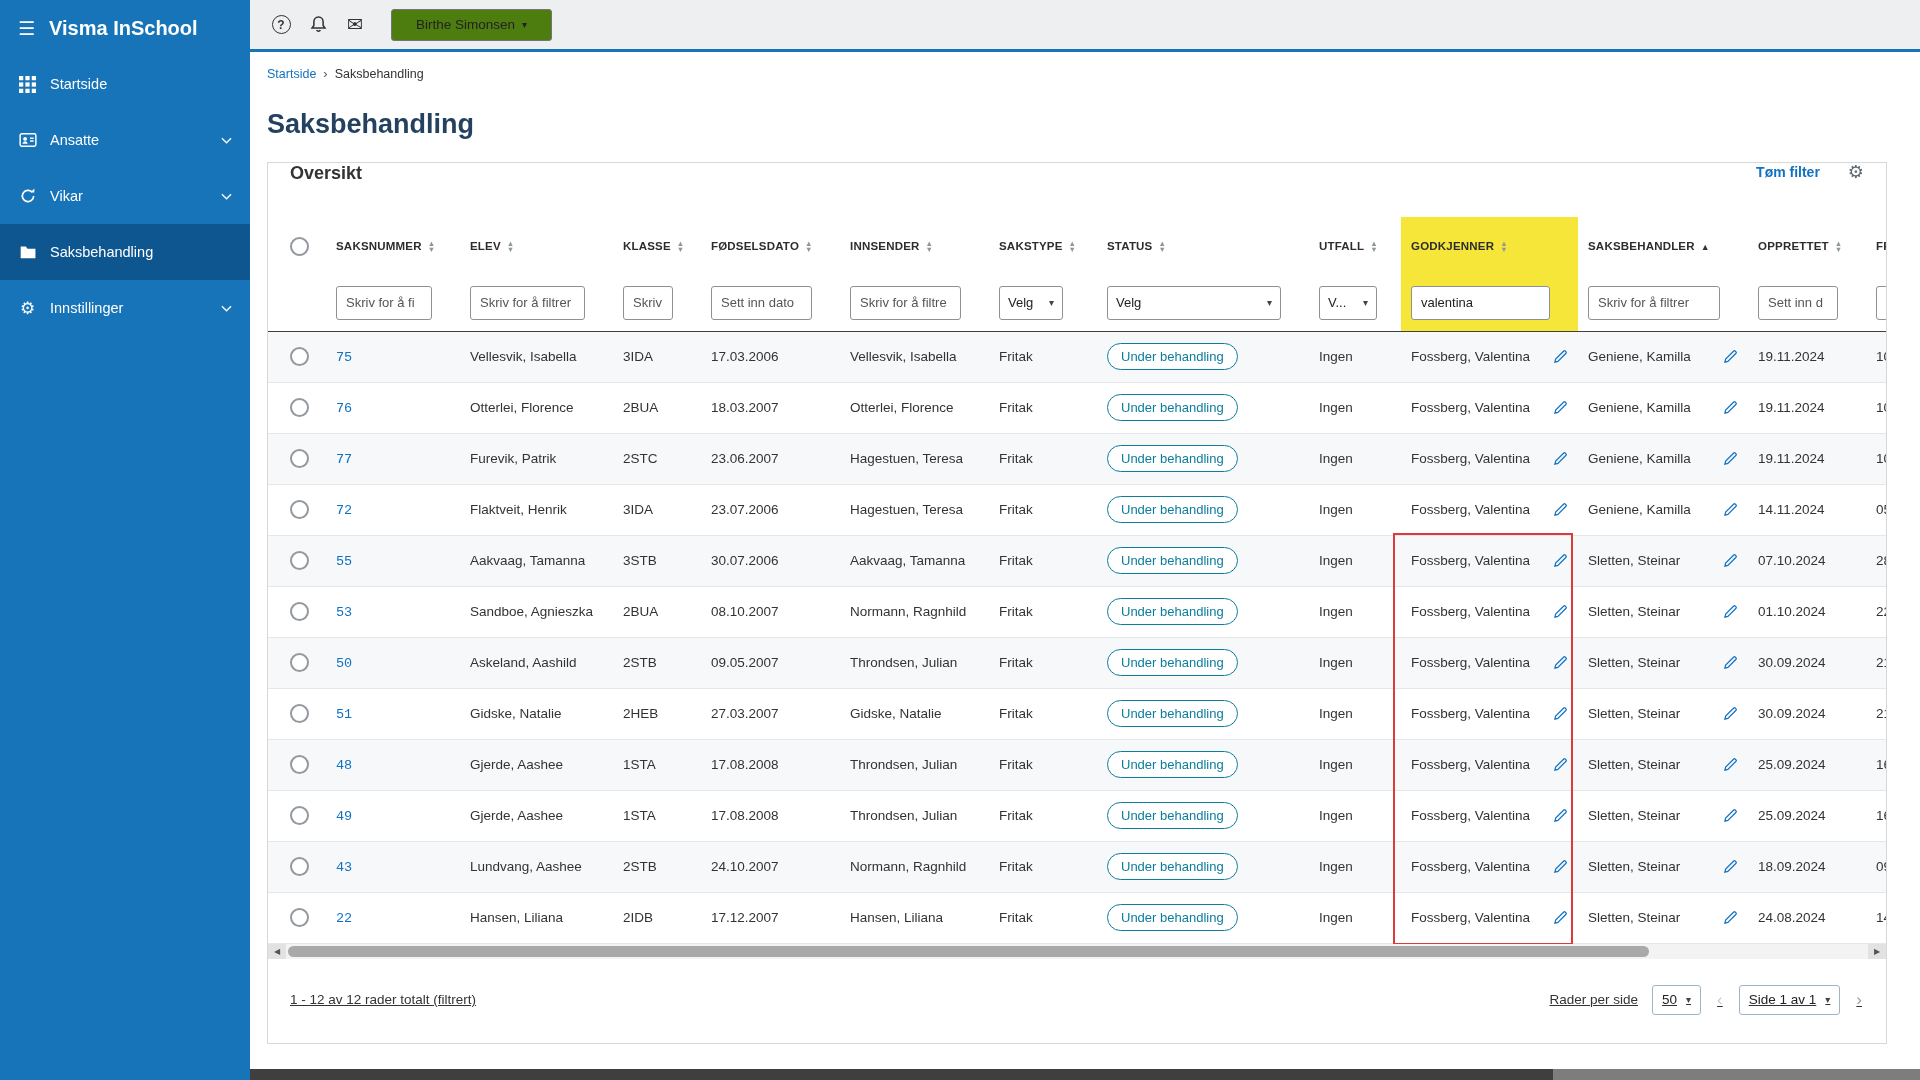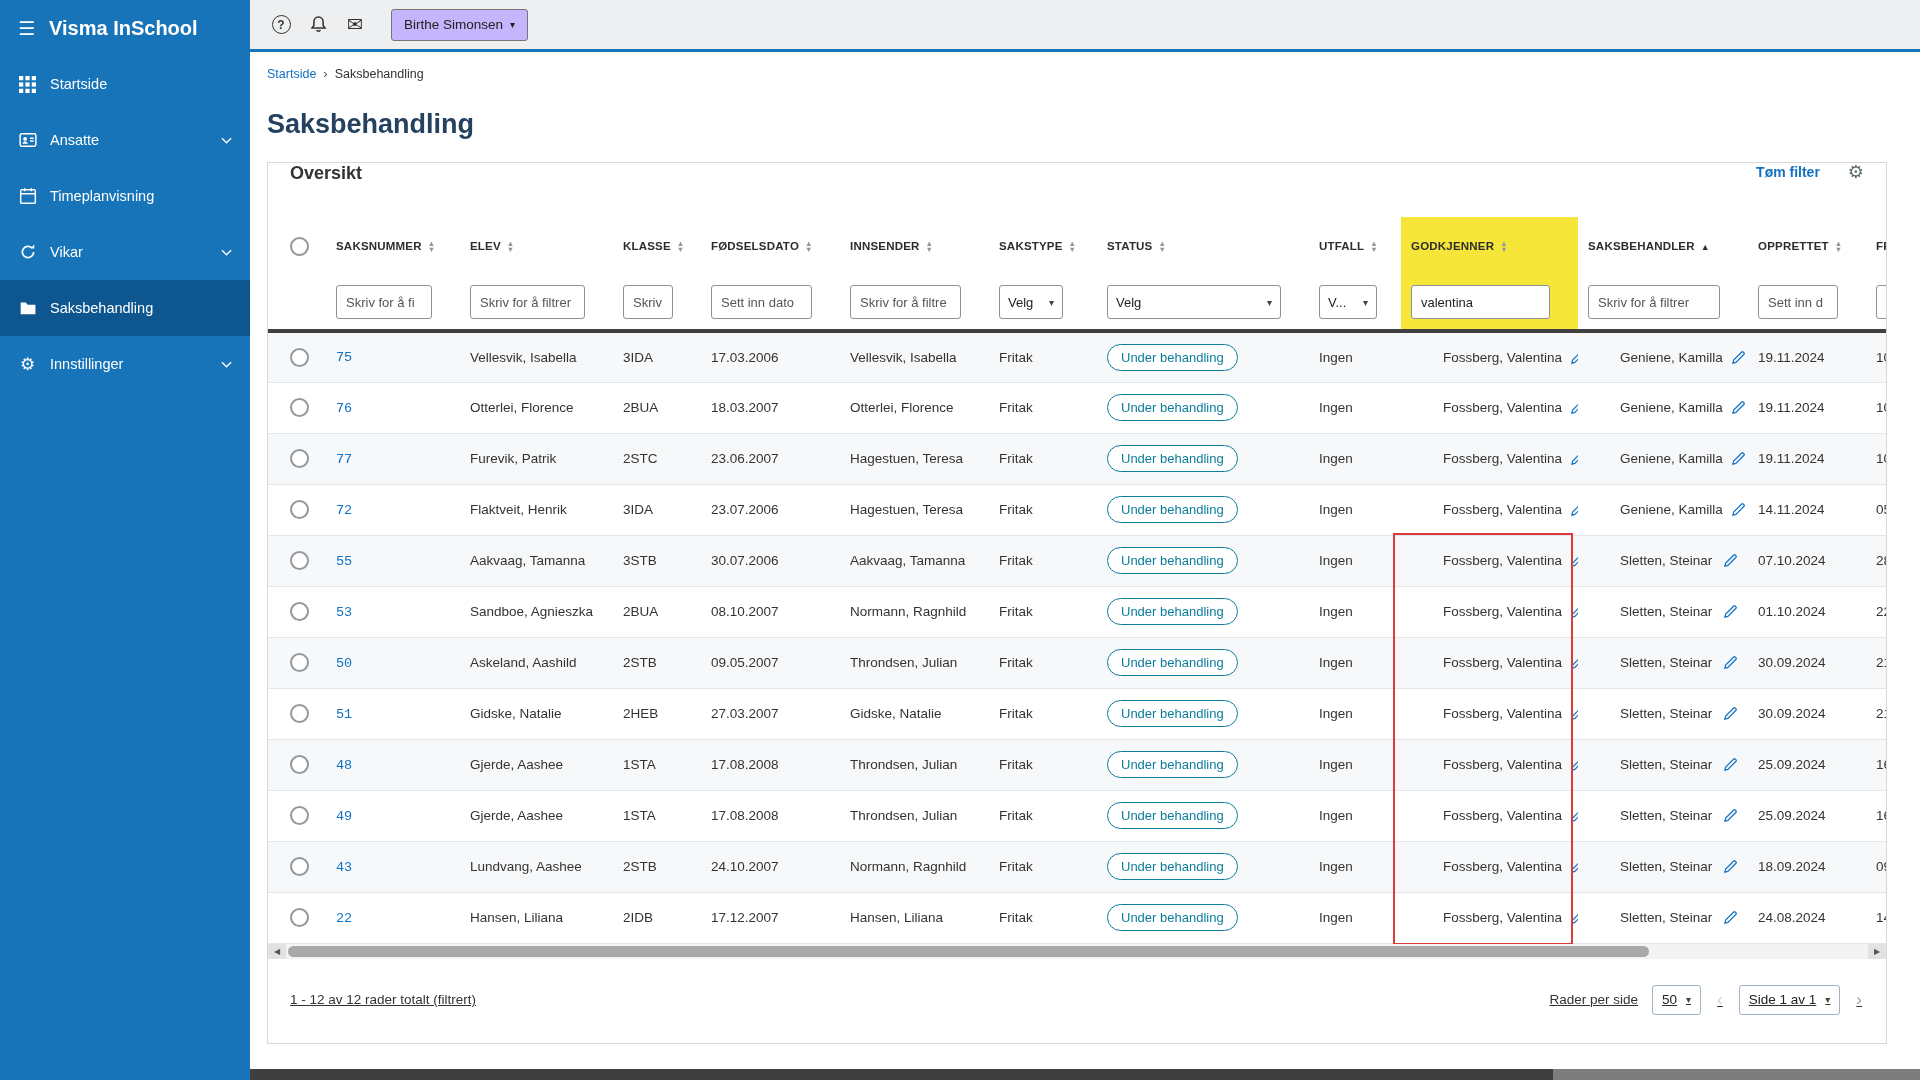--- a/index.html
+++ b/index.html
@@ -19,21 +19,21 @@
   .nav-label{white-space:nowrap;}
   .nav-chevron{margin-left:auto;display:inline-flex;color:#fff;opacity:.95;}
 
   
   .main{flex:1;display:flex;flex-direction:column;position:relative;height:1080px;background:#fff;}
   .topbar{height:52px;background:#edeff0;border-bottom:3px solid #1774b8;display:flex;align-items:center;padding:0 20px;}
   .tb-group{display:flex;align-items:center;gap:15px;}
   .tb-icon{width:22px;height:22px;display:inline-flex;align-items:center;justify-content:center;color:#333;cursor:pointer;}
   .help-circle{width:19px;height:19px;border:1.7px solid #333;border-radius:50%;display:inline-flex;align-items:center;justify-content:center;font-size:12px;font-weight:700;}
   .envelope{font-size:19px;}
-  .user-btn{margin-left:10px;display:inline-flex;align-items:center;gap:7px;height:32px;padding:0 12px;background:#c4b5fd;border:1px solid #757575;border-radius:3px;font-size:13.5px;color:#222;cursor:pointer;font-family:inherit;}
+  .user-btn{margin-left:10px;display:inline-flex;align-items:center;gap:7px;height:32px;padding:0 24px;background:#4d7c0f;border:1px solid #757575;border-radius:3px;font-size:13.5px;color:#222;cursor:pointer;font-family:inherit;}
   .user-btn .caret{font-size:10px;color:#222;}
 
   .content{flex:1;padding:14px 33px 0 17px;}
   .breadcrumb{font-size:12.5px;display:flex;align-items:center;gap:7px;}
   .breadcrumb a{color:#1272c2;text-decoration:none;cursor:pointer;}
   .bc-sep{color:#555;font-size:13px;}
   .bc-current{color:#333;}
   .page-title{margin:28px 0 0;font-size:27px;font-weight:600;color:#24425f;}
 
   
@@ -50,34 +50,34 @@
   .w-check{width:58px}.w-saksnummer{width:134px}.w-elev{width:153px}.w-klasse{width:88px}
   .w-fodselsdato{width:139px}.w-innsender{width:149px}.w-sakstype{width:108px}.w-status{width:212px}
   .w-utfall{width:92px}.w-godkjenner{width:177px}.w-saksbehandler{width:170px}.w-opprettet{width:118px}.w-frist{width:102px}
 
   thead th{height:58px;text-align:left;padding:0 6px 0 10px;font-size:11.5px;font-weight:700;color:#2d2d2d;letter-spacing:.2px;white-space:nowrap;cursor:pointer;}
   thead th.col-check, tbody td.col-check{padding-left:22px;}
   .sort{display:inline-flex;flex-direction:column;margin-left:6px;vertical-align:middle;color:#8e979c;font-size:7.5px;line-height:5.5px;}
   .sorted-asc{margin-left:6px;font-size:9px;color:#333;vertical-align:middle;}
   th.hl, td.hl{background:#f6e63a;}
 
-  tr.filter-row td{height:56px;padding:0 6px 0 10px;border-bottom:4px solid #404040;}
+  tr.filter-row td{height:56px;padding:0 6px 0 10px;border-bottom:1px solid #404040;}
   .f-input{height:34px;width:calc(100% - 22px);border:1px solid #8d9296;border-radius:3px;padding:0 9px;font-size:13px;color:#222;background:#fff;font-family:inherit;}
   .f-input::placeholder{color:#555;opacity:1;}
   .f-select{height:34px;width:calc(100% - 22px);border:1px solid #8d9296;border-radius:3px;padding:0 8px;display:inline-flex;align-items:center;justify-content:space-between;font-size:13px;color:#222;background:#fff;cursor:pointer;}
   .f-select .caret{font-size:10px;color:#444;margin-left:6px;}
   .col-sakstype .f-select{width:64px;}
   .col-utfall .f-select{width:58px;}
 
   tbody td{height:51px;padding:0 6px 0 10px;font-size:13.5px;color:#333;border-bottom:1px solid #e4e7e9;white-space:nowrap;overflow:hidden;vertical-align:middle;}
   tbody tr:nth-child(odd){background:#f6f8f9;}
   .checkbox{display:inline-block;width:19px;height:19px;border:2px solid #93999e;border-radius:50%;background:#fff;vertical-align:middle;cursor:pointer;}
   .link{color:#1272c2;text-decoration:none;cursor:pointer;font-family:Liberation Mono, monospace;}
   .pill{display:inline-block;border:1px solid #0e7d9d;color:#0c7c9c;border-radius:16px;padding:5px 13px;font-size:13px;background:#fff;}
-  .cell-flex{display:flex;align-items:center;justify-content:space-between;padding-right:4px;margin-left:32px;}
+  .cell-flex{display:flex;align-items:center;justify-content:space-between;padding-right:4px;}
   .edit{display:inline-flex;cursor:pointer;margin-left:8px;flex:0 0 auto;}
 
   .red-box{position:absolute;left:1125px;top:316px;width:180px;height:412px;border:2px solid #dd3a3a;pointer-events:none;}
 
   
   .hscroll{display:flex;align-items:center;height:15px;background:#f0f0f0;border-top:1px solid #dcdcdc;}
   .hs-btn{width:18px;height:15px;display:inline-flex;align-items:center;justify-content:center;font-size:8px;color:#555;background:#e2e2e2;cursor:pointer;}
   .hs-track{flex:1;position:relative;height:15px;background:#f3f3f3;}
   .hs-thumb{position:absolute;left:2px;top:2px;height:11px;width:86%;background:#a9a9a9;border-radius:6px;cursor:pointer;}
 
@@ -130,30 +130,20 @@
               <path d="M3 11.4c.4-1.5 1.3-2.3 2.4-2.3s2 .8 2.4 2.3z" fill="currentColor"></path>
               <path d="M9.8 6.4h3.2M9.8 8.9h3.2" stroke="currentColor" stroke-width="1.2"></path>
             </svg>
           </span>
           <span class="nav-label">Ansatte</span>
           <span class="nav-chevron">
             <svg width="11" height="7" viewBox="0 0 12 7">
               <path d="M1 1l5 5 5-5" fill="none" stroke="currentColor" stroke-width="1.6"></path>
             </svg>
           </span>
-        </div>
-        <div class="nav-item">
-          <span class="nav-icon">
-            <svg width="18" height="18" viewBox="0 0 16 16">
-              <rect x="1.5" y="2.5" width="13" height="12" rx="1" fill="none" stroke="currentColor" stroke-width="1.3"></rect>
-              <path d="M1.5 6h13" stroke="currentColor" stroke-width="1.3"></path>
-              <path d="M5 1v2.8M11 1v2.8" stroke="currentColor" stroke-width="1.3"></path>
-            </svg>
-          </span>
-          <span class="nav-label">Timeplanvisning</span>
         </div>
         <div class="nav-item">
           <span class="nav-icon">
             <svg width="18" height="18" viewBox="0 0 16 16">
               <path d="M13 8a5 5 0 1 1-1.5-3.6" fill="none" stroke="currentColor" stroke-width="1.5"></path>
               <path d="M13.6 1.4v3.4h-3.4z" fill="currentColor"></path>
             </svg>
           </span>
           <span class="nav-label">Vikar</span>
           <span class="nav-chevron">

